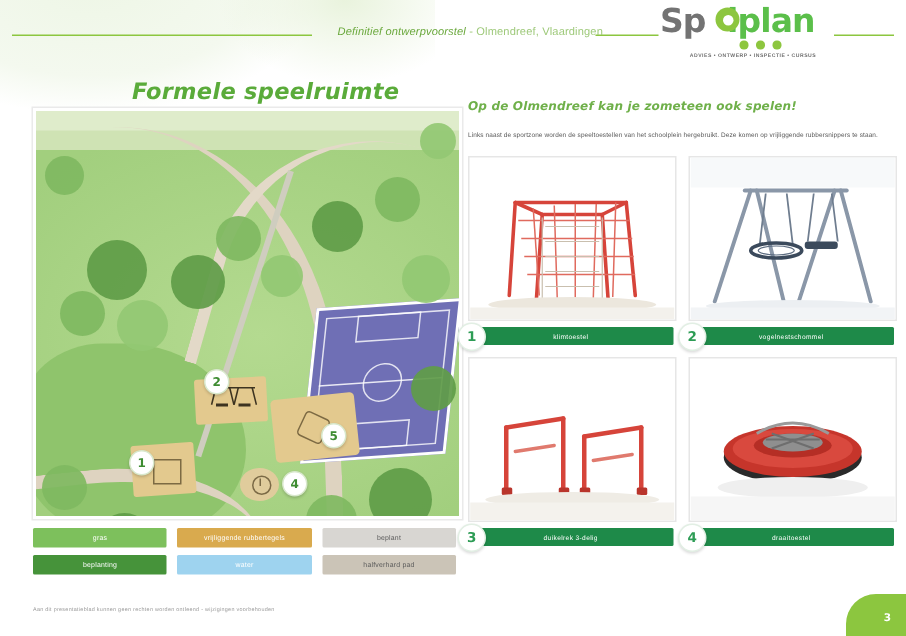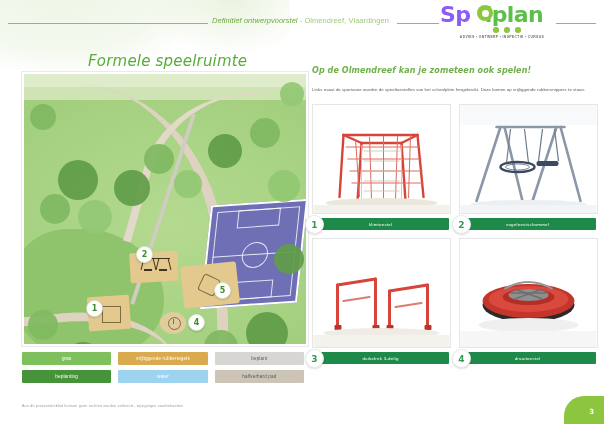--- a/index.html
+++ b/index.html
@@ -13,47 +13,47 @@
   .swash2{position:absolute;left:110px;top:0;width:180px;height:90px;
          background:radial-gradient(ellipse 120px 80px at 120px 0px,#e9f3dd 0%,rgba(255,255,255,0) 70%);
          pointer-events:none;}
 
   
   .header{position:absolute;left:0;top:0;width:604px;height:46px;}
   .hdr-rule{position:absolute;top:23px;height:1px;background:#8cc63f;}
   .rule-left{left:8px;width:200px;}
   .rule-mid{left:397px;width:42px;}
   .rule-right{left:556px;width:40px;}
-  .hdr-title{position:absolute;left:212px;top:16px;width:190px;text-align:left;
+  .hdr-title{position:absolute;left:212px;top:16px;width:190px;text-align:right;
              font-size:7.4px;color:#7ab648;letter-spacing:.1px;white-space:nowrap;}
   .hdr-title i{font-style:italic;color:#6aa83c;}
   .hdr-title span.sub{color:#9ec97a;font-style:normal;}
 
   
   .logo{position:absolute;left:440px;top:4px;width:116px;height:38px;}
   .logo-word{position:absolute;left:0;top:0;font-size:22px;line-height:22px;
              font-family:"DejaVu Sans",sans-serif;font-weight:bold;color:#5bbf4a;letter-spacing:-.6px;}
-  .logo-word .g1{color:#8b5cf6;}
+  .logo-word .g1{color:#737373;}
   .logo-at{position:absolute;left:37px;top:1px;width:16px;height:16px;border-radius:50%;
            background:#8dc63f;}
   .logo-at:after{content:"";position:absolute;left:4.5px;top:4.5px;width:7px;height:7px;
            border-radius:50%;background:#ffffff;}
   .logo-at:before{content:"";position:absolute;left:9px;top:9px;width:5px;height:4px;
            background:#8dc63f;border-radius:1px;}
   .logo-dots{position:absolute;left:53px;top:23px;width:40px;height:6px;}
   .logo-dots i{position:absolute;top:0;width:5.5px;height:5.5px;border-radius:50%;background:#8dc63f;}
   .logo-dots i:nth-child(1){left:0;}
   .logo-dots i:nth-child(2){left:11px;}
   .logo-dots i:nth-child(3){left:22px;}
   .logo-tag{position:absolute;left:8px;top:31px;width:108px;text-align:center;
             font-size:3.4px;letter-spacing:.35px;color:#6f6f6f;font-weight:bold;white-space:nowrap;}
 
   
   .page-title{position:absolute;left:88px;top:52px;font-size:15px;color:#5aab3a;
-              font-family:"DejaVu Sans",sans-serif;font-style:italic;font-weight:normal;letter-spacing:.2px;}
+              font-family:"DejaVu Sans",sans-serif;font-style:italic;font-weight:bold;letter-spacing:.2px;}
 
   .map-wrap{position:absolute;left:22px;top:72px;width:282px;height:270px;
             border:2px solid #ffffff;box-shadow:0 0 0 1px #eaeaea;overflow:hidden;background:#bcdc9a;}
   .map{position:absolute;inset:0;}
 
   
   .m-grass{position:absolute;inset:0;background:#a7d283;}
   .m-grass2{position:absolute;left:0;top:0;width:100%;height:100%;
             background:radial-gradient(ellipse 200px 150px at 150px 150px,#b4da90 0%,#a2cf7e 100%);}
   .m-darkgrass{position:absolute;left:-10px;top:155px;width:150px;height:130px;background:#8fc46c;border-radius:40% 60% 50% 50%;}

